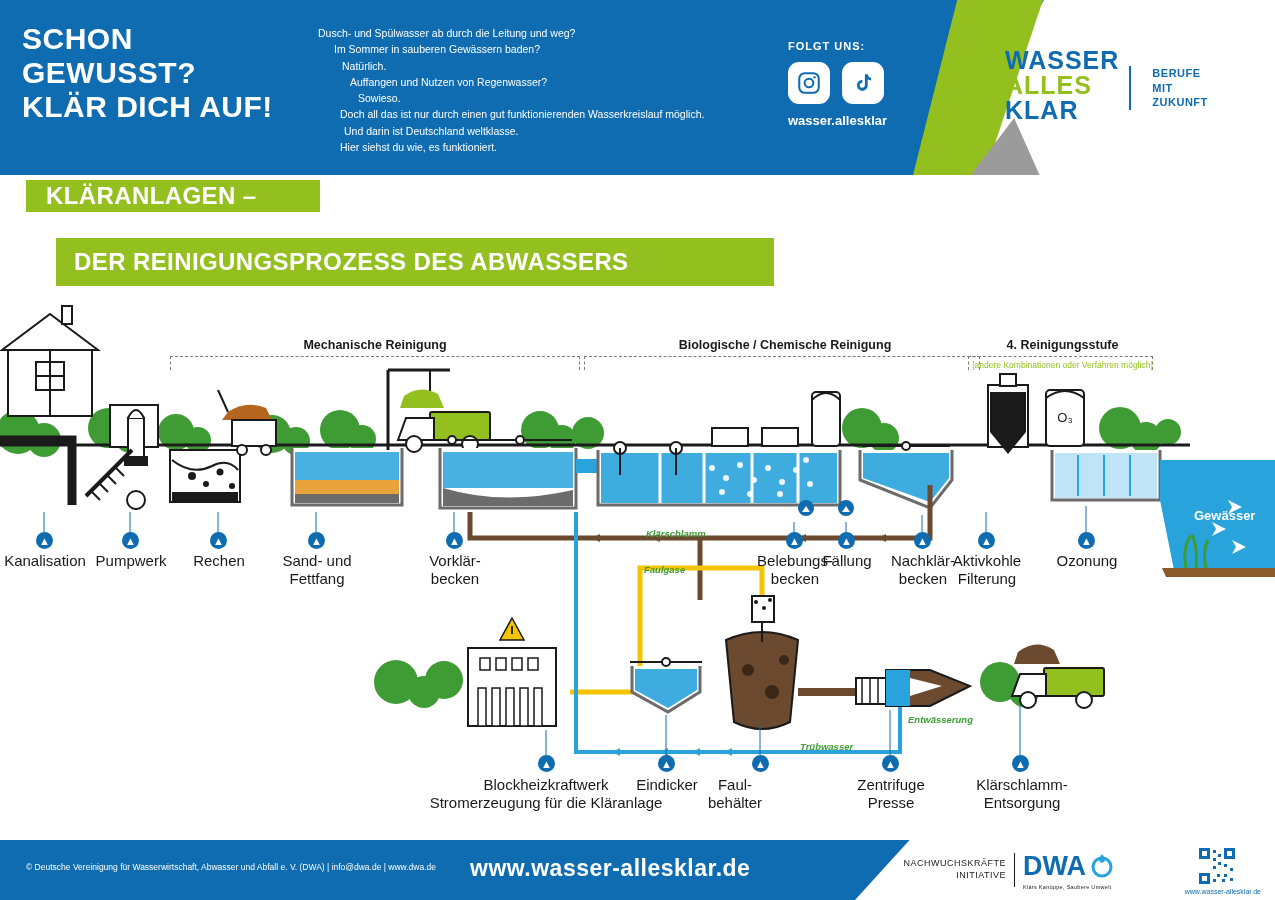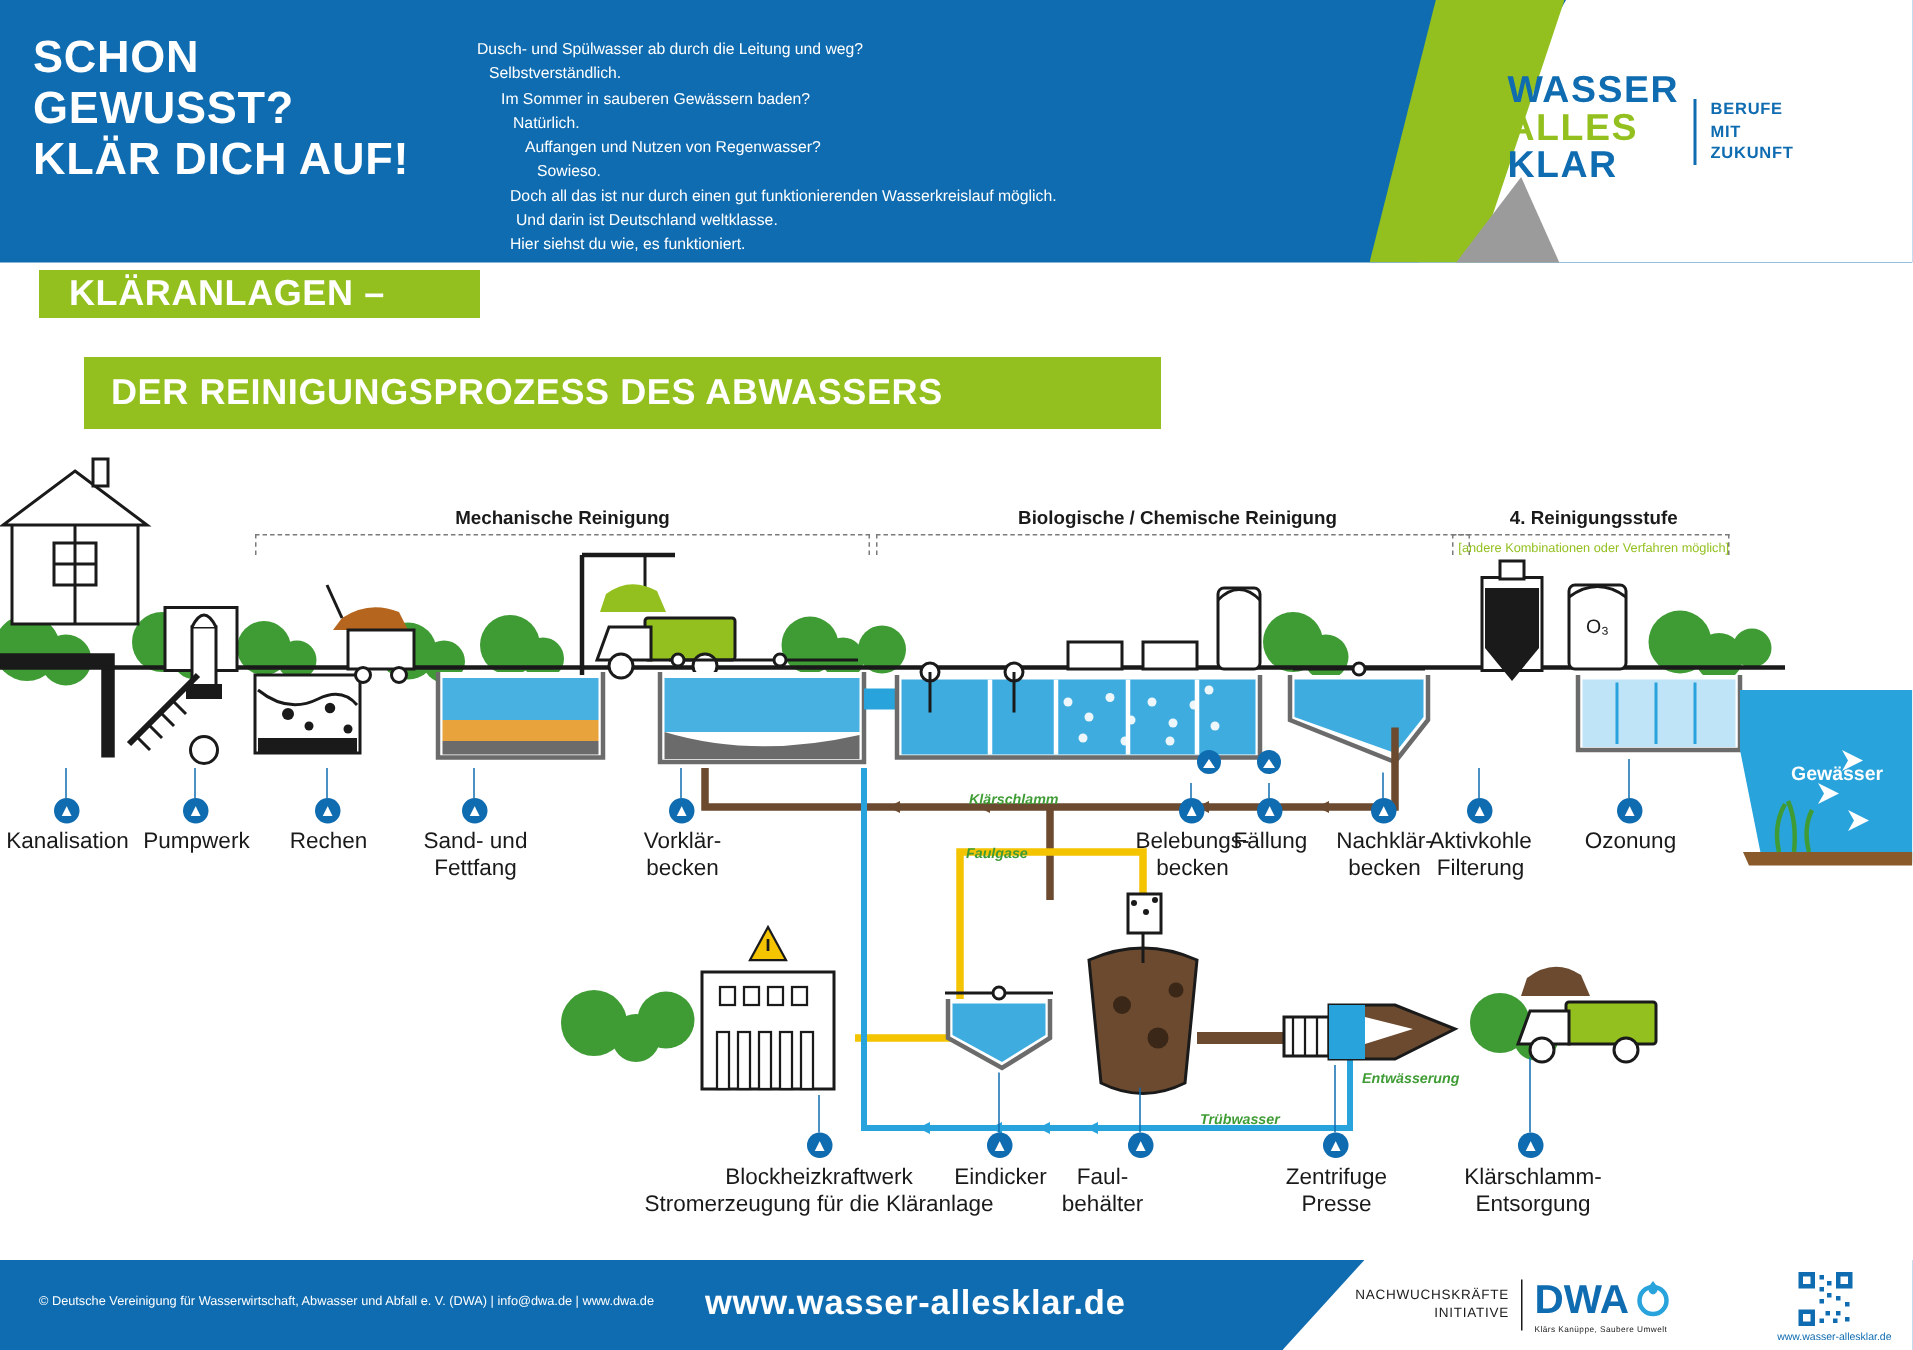--- a/index.html
+++ b/index.html
@@ -67,21 +67,21 @@
 
   .logo {
     position:absolute; right:20px; top:48px; width:250px; height:80px;
     display:flex; align-items:flex-start;
   }
   .logo-words { font-size:25px; font-weight:bold; line-height:1.0; letter-spacing:1px; }
   .logo-words .w1 { color:#0f6cb0; }
   .logo-words .w2 { color:#93c01f; }
   .logo-words .w3 { color:#0f6cb0; }
   .logo-sub {
-    border-left:2px solid #0f6cb0; margin-left:10px; padding-left:9px;
+    border-left:2px solid #0f6cb0; margin-left:10px; padding-left:21px;
     color:#0f6cb0; font-size:11px; font-weight:bold; line-height:1.35; letter-spacing:0.5px;
     align-self:center;
   }
 
   
   .banner1 {
     position:absolute; left:26px; top:180px; width:294px; height:32px;
     background:#93c01f; color:#ffffff;
     font-size:24px; font-weight:bold; letter-spacing:0.4px;
     display:flex; align-items:center; padding-left:20px;
@@ -164,30 +164,47 @@
     <div class="greywedge"></div>
 
     <div class="title-main">
       <span>SCHON</span>
       <span>GEWUSST?</span>
       <span>KLÄR DICH AUF!</span>
     </div>
 
     <div class="intro">
       <span class="l l1">Dusch- und Spülwasser ab durch die Leitung und weg?</span>
-      <span class="l l2">Selbstverständlich.</span>
       <span class="l l3">Im Sommer in sauberen Gewässern baden?</span>
       <span class="l l4">Natürlich.</span>
       <span class="l l5">Auffangen und Nutzen von Regenwasser?</span>
       <span class="l l6">Sowieso.</span>
       <span class="l l7">Doch all das ist nur durch einen gut funktionierenden Wasserkreislauf möglich.</span>
       <span class="l l8">Und darin ist Deutschland weltklasse.</span>
       <span class="l l9">Hier siehst du wie, es funktioniert.</span>
     </div>
 
+    <div class="follow">
+      <div class="follow-label">FOLGT UNS:</div>
+      <div class="social-row">
+        <div class="social-ico">
+          <svg width="26" height="26" viewBox="0 0 24 24" fill="none" stroke="#0f6cb0" stroke-width="1.9">
+            <rect x="3" y="3" width="18" height="18" rx="5"></rect>
+            <circle cx="12" cy="12" r="4"></circle>
+            <circle cx="17.2" cy="6.8" r="1.1" fill="#0f6cb0" stroke="none"></circle>
+          </svg>
+        </div>
+        <div class="social-ico">
+          <svg width="24" height="24" viewBox="0 0 24 24">
+            <path d="M14.2 3.2h2.6c.2 1.9 1.4 3.3 3.3 3.6v2.6c-1.3 0-2.5-.4-3.4-1.1v5.9c0 3.1-2.3 5.5-5.3 5.5S6 17.3 6 14.2c0-3 2.4-5.3 5.4-5.2v2.7c-1.5-.2-2.8.9-2.8 2.5 0 1.5 1.1 2.6 2.6 2.6s2.7-1.1 2.7-2.8V3.2z" fill="#0f6cb0"></path>
+          </svg>
+        </div>
+      </div>
+      <div class="social-handle">wasser.allesklar</div>
+    </div>
 
     <div class="logo">
       <div class="logo-words">
         <div class="w1">WASSER</div>
         <div class="w2">ALLES</div>
         <div class="w3">KLAR</div>
       </div>
       <div class="logo-sub">
         <div>BERUFE</div>
         <div>MIT</div>

